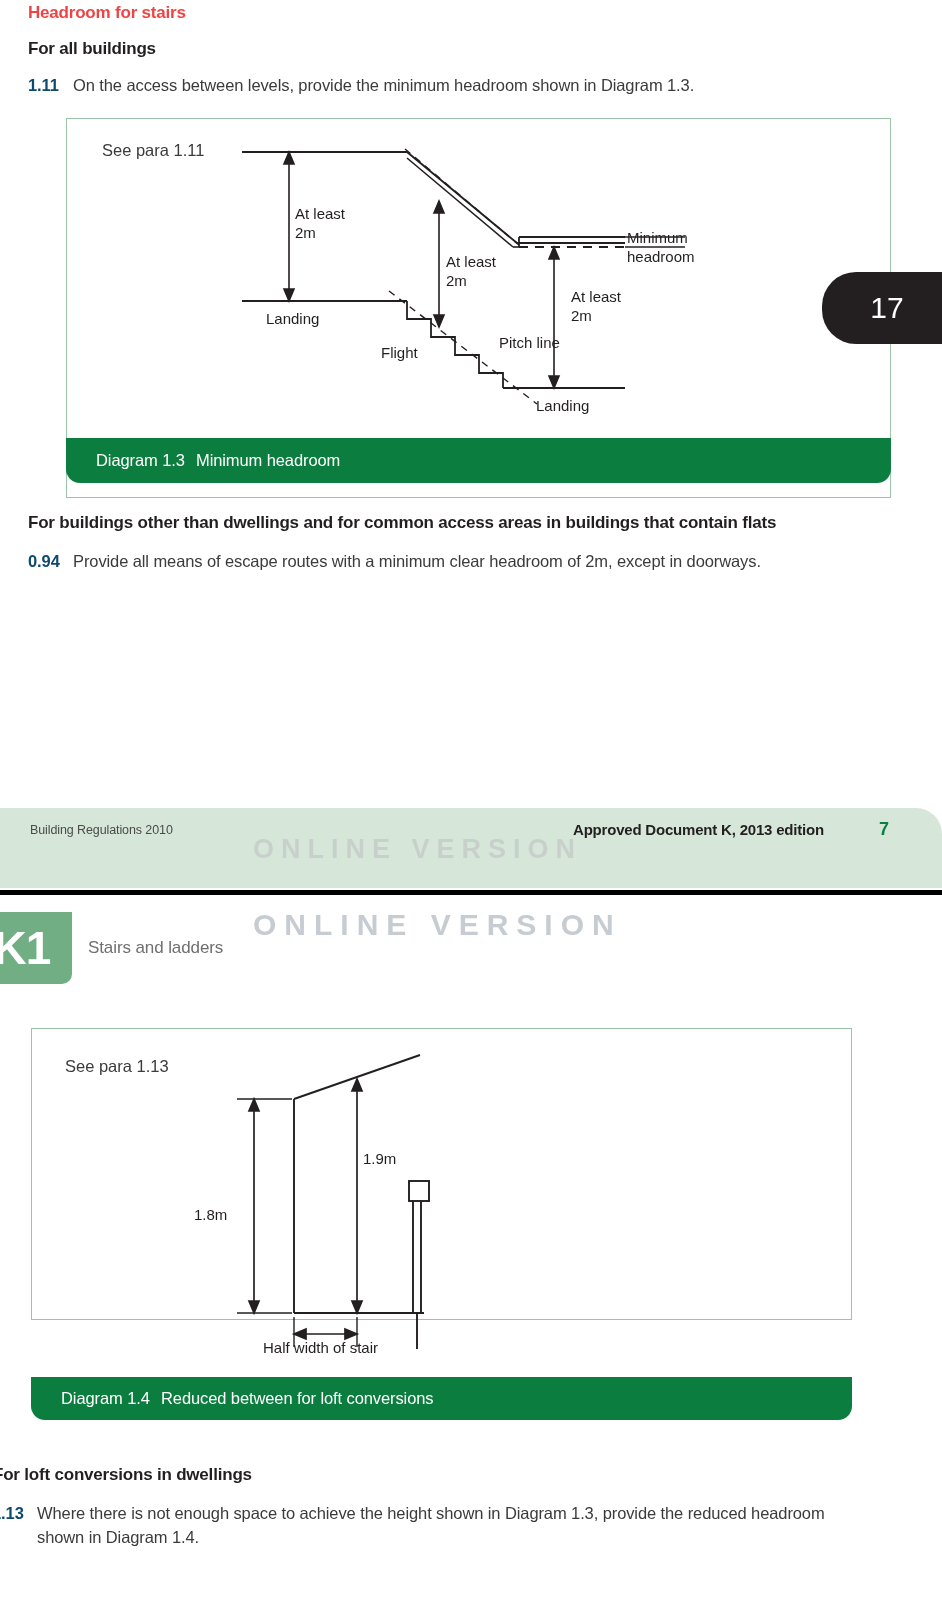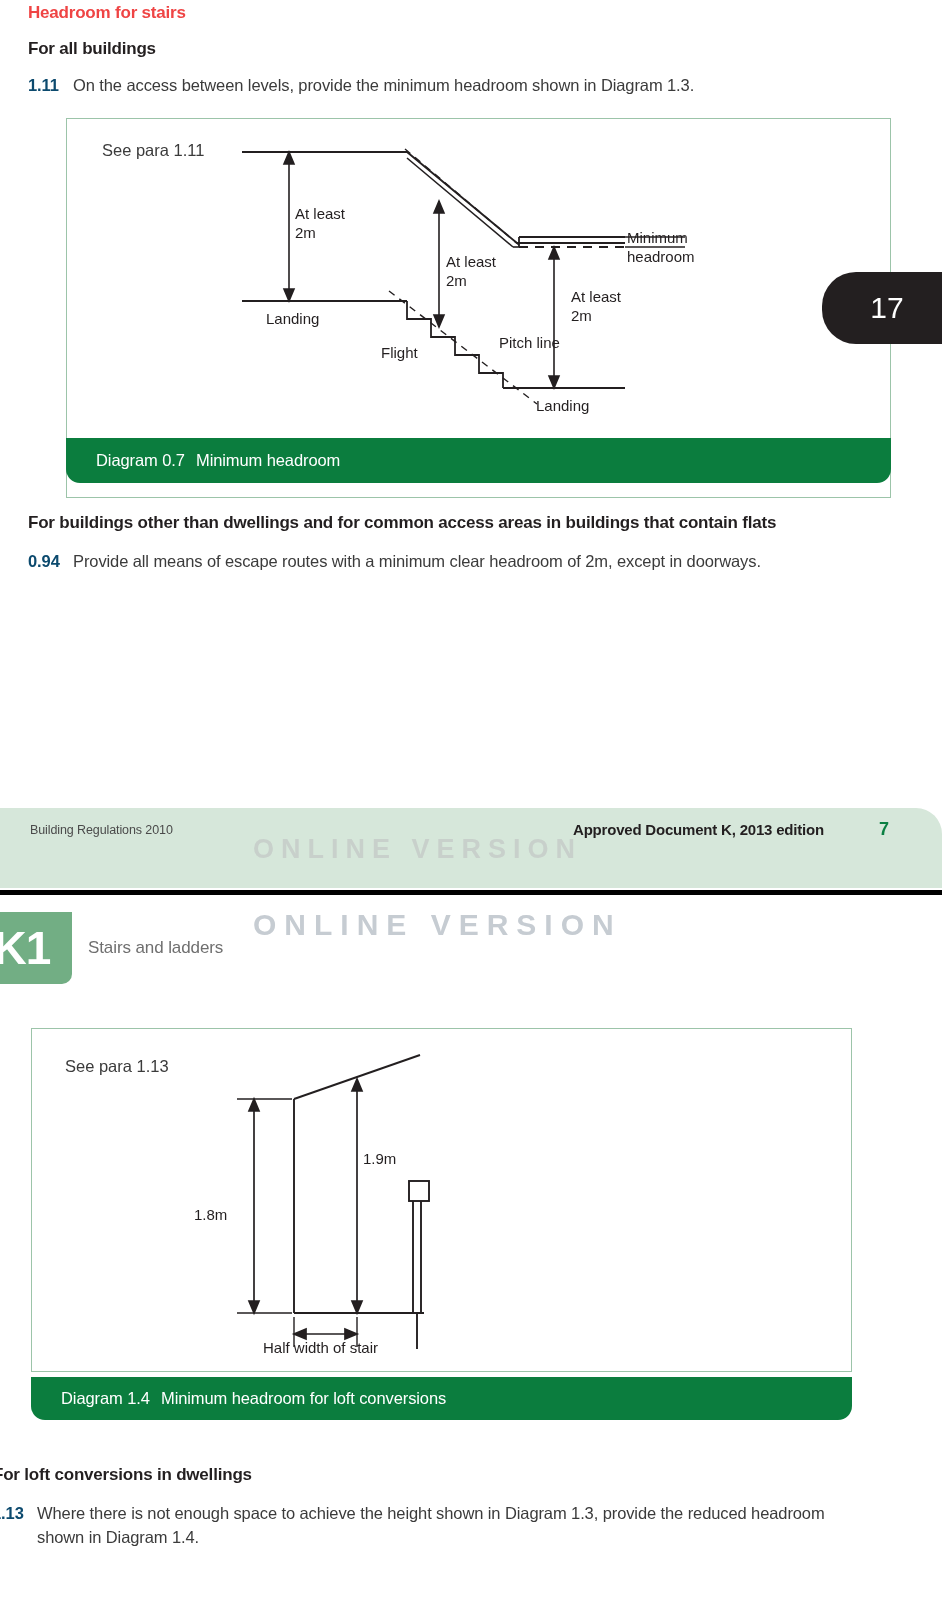--- a/index.html
+++ b/index.html
@@ -240,21 +240,21 @@
 2m</div>
     <div class="dlabel" style="left:199px; top:190px;">Landing</div>
     <div class="dlabel" style="left:314px; top:224px;">Flight</div>
     <div class="dlabel" style="left:392px; top:214px;margin-left:40px;">Pitch line</div>
     <div class="dlabel" style="left:469px; top:277px;">Landing</div>
     <div class="dlabel" style="left:560px; top:109px;">Minimum
 headroom</div>
   </div>
 
   <div class="diagram-caption" style="left:66px; top:438px; width:825px; height:45px;">
-    <span class="dc-num">Diagram 0.7</span>
+    <span class="dc-num">Diagram 1.3</span>
     <span class="dc-title">Minimum headroom</span>
   </div>
 
   <div class="page-tab" style="left:822px; top:272px; width:130px; height:72px;">
     <span>17</span>
   </div>
 
   <div class="sub-head" style="left:28px; top:513px;">For buildings other than dwellings and for common access areas in buildings that contain flats</div>
 
   <div class="para" style="left:28px; top:549px; width:880px;">
@@ -273,21 +273,21 @@
 
 <div class="page" style="top:0;">
 
   <div class="watermark wm-header" style="left:253px; top:908px;">ONLINE VERSION</div>
 
   <div class="k-badge" style="left:-28px; top:912px; width:100px; height:72px;">
     <span>K1</span>
   </div>
   <div class="k-title" style="left:88px; top:938px;">Stairs and ladders</div>
 
-  <div class="diagram-box" style="left:31px; top:1028px; width:821px; height:344px;">
+  <div class="diagram-box" style="left:31px; top:1028px; width:821px; height:292px;">
 
     <div class="dlabel big" style="left:33px; top:28px;">See para 1.13</div>
 
     <svg width="819" height="342" viewBox="0 0 819 342">
       <g fill="none" stroke="#231f20" stroke-width="1.9" stroke-linecap="butt">
 
         <path d="M262 70 L388 26"></path>
 
         <path d="M262 70 L262 284"></path>
 
@@ -324,21 +324,21 @@
       </g>
     </svg>
 
     <div class="dlabel" style="left:162px; top:176px;">1.8m</div>
     <div class="dlabel" style="left:331px; top:120px;">1.9m</div>
     <div class="dlabel" style="left:231px; top:309px;">Half width of stair</div>
   </div>
 
   <div class="diagram-caption" style="left:31px; top:1377px; width:821px; height:43px;">
     <span class="dc-num">Diagram 1.4</span>
-    <span class="dc-title">Minimum headroom for loft conversions</span>
+    <span class="dc-title">Reduced between for loft conversions</span>
   </div>
 
   <div class="sub-head" style="left:-7px; top:1465px;">For loft conversions in dwellings</div>
 
   <div class="para" style="left:-8px; top:1501px; width:880px;">
     <span class="num">1.13</span>
     <span class="txt" style="margin-left:45px;">Where there is not enough space to achieve the height shown in Diagram 1.3, provide the reduced headroom shown in Diagram 1.4.</span>
   </div>
 </div>
 

